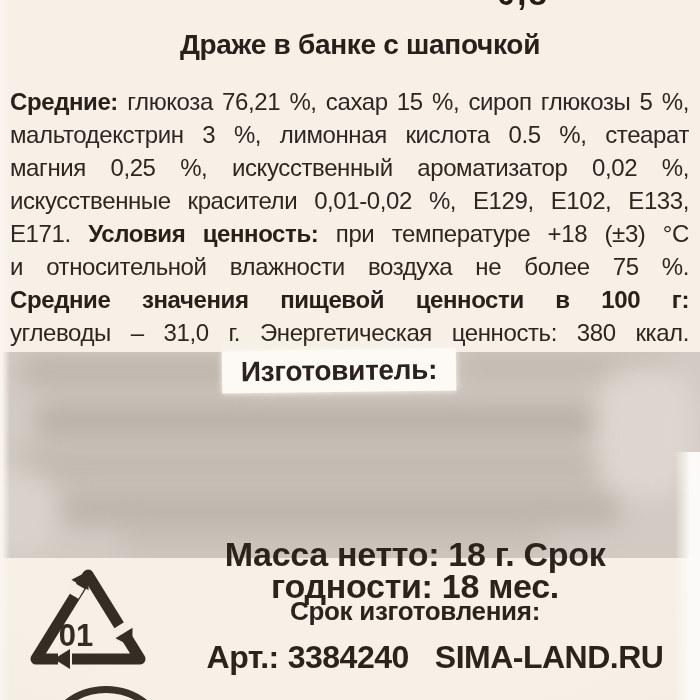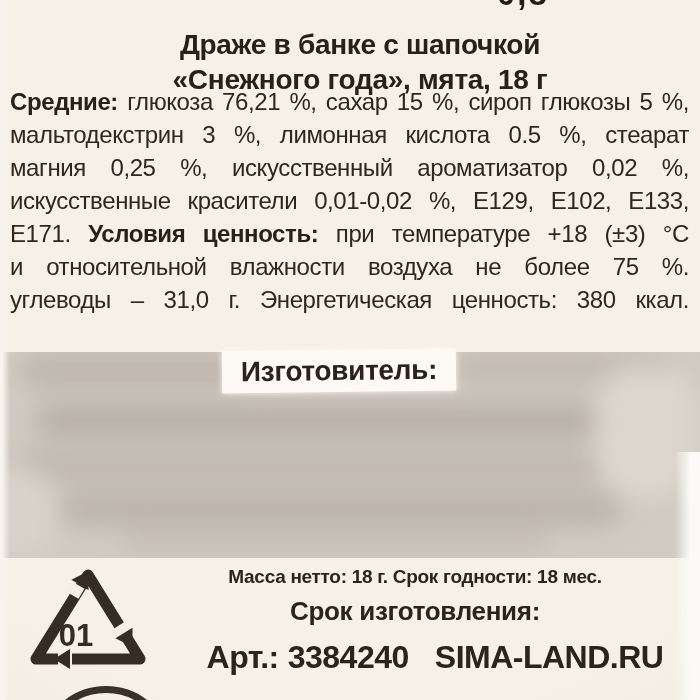--- a/index.html
+++ b/index.html
@@ -37,22 +37,22 @@
   .b5{left:85px;top:166px;width:560px;height:33px;background:#bcb4aa;}
   .b6{left:145px;top:202px;width:430px;height:26px;background:#c8c0b6;}
   .b7{left:620px;top:40px;width:100px;height:130px;background:#ddd6ce;border-radius:40px;}
   .b8{left:10px;top:140px;width:70px;height:90px;background:#d9d2ca;border-radius:40px;}
   
   .right-strip{position:absolute;right:0;top:452px;width:25px;height:248px;z-index:6;
     background:linear-gradient(90deg,rgba(251,250,248,0) 0%,#fbfaf8 60%);}
   .left-strip{position:absolute;left:0;top:0;width:10px;height:700px;z-index:7;
     background:linear-gradient(90deg,#f9f4ee 20%,rgba(249,244,238,0) 100%);}
   
-  .footer-mass{position:absolute;left:148px;top:561px;width:534px;text-align:center;
-    font-weight:700;font-size:19px;line-height:32px;letter-spacing:-0.3px;color:#2b231c;z-index:5;}
+  .footer-mass{position:absolute;left:148px;top:538px;width:534px;text-align:center;
+    font-weight:700;font-size:34px;line-height:32px;letter-spacing:-0.3px;color:#2b231c;z-index:5;}
   .footer-date{position:absolute;left:148px;top:595px;width:534px;text-align:center;
     font-weight:700;font-size:26px;line-height:32px;letter-spacing:-0.3px;color:#2b231c;z-index:5;}
   .footer-art{position:absolute;left:170px;top:637px;width:530px;display:flex;justify-content:center;
     gap:26px;font-weight:700;font-size:32px;line-height:40px;letter-spacing:-0.5px;color:#2b231c;z-index:5;}
   .footer-art .artpair{display:flex;gap:9px;}
   
   .recycle{position:absolute;left:26px;top:566px;z-index:5;}
   .partial-circle{position:absolute;left:39px;top:686px;width:120px;height:120px;
     border:7px solid #3a3128;border-radius:50%;z-index:5;background:transparent;}
 </style>
@@ -60,30 +60,30 @@
 <body>
 
 <div class="stage">
 
   <div class="top-fragment">
     <span class="inner">0,8</span>
   </div>
 
   <div class="title">
     <div>Драже в банке с шапочкой</div>
-    <div>«Снежного года», мята, 18 г</div>
   </div>
 
   <div class="comp">
     <div class="cline"><b>Средние:</b> <span>глюкоза 76,21 %, сахар 15 %, сироп глюкозы 5 %,</span></div>
     <div class="cline"><span>мальтодекстрин 3 %, лимонная кислота 0.5 %, стеарат</span></div>
     <div class="cline"><span>магния 0,25 %, искусственный ароматизатор 0,02 %,</span></div>
     <div class="cline"><span>искусственные красители 0,01-0,02 %, Е129, Е102, Е133,</span></div>
     <div class="cline"><span>Е171.</span> <b>Условия ценность:</b> <span>при температуре +18 (±3) °С</span></div>
     <div class="cline"><span>и относительной влажности воздуха не более 75 %.</span></div>
+    <div class="cline"><b>Средние значения пищевой ценности в 100 г:</b></div>
     <div class="cline"><span>углеводы – 31,0 г. Энергетическая ценность: 380 ккал.</span></div>
   </div>
 
   <div class="manu-band">
     <div class="heading">Изготовитель:</div>
   </div>
 
   <div class="blur-region">
     <div class="blur-inner">
       <div class="blob b1"></div>

